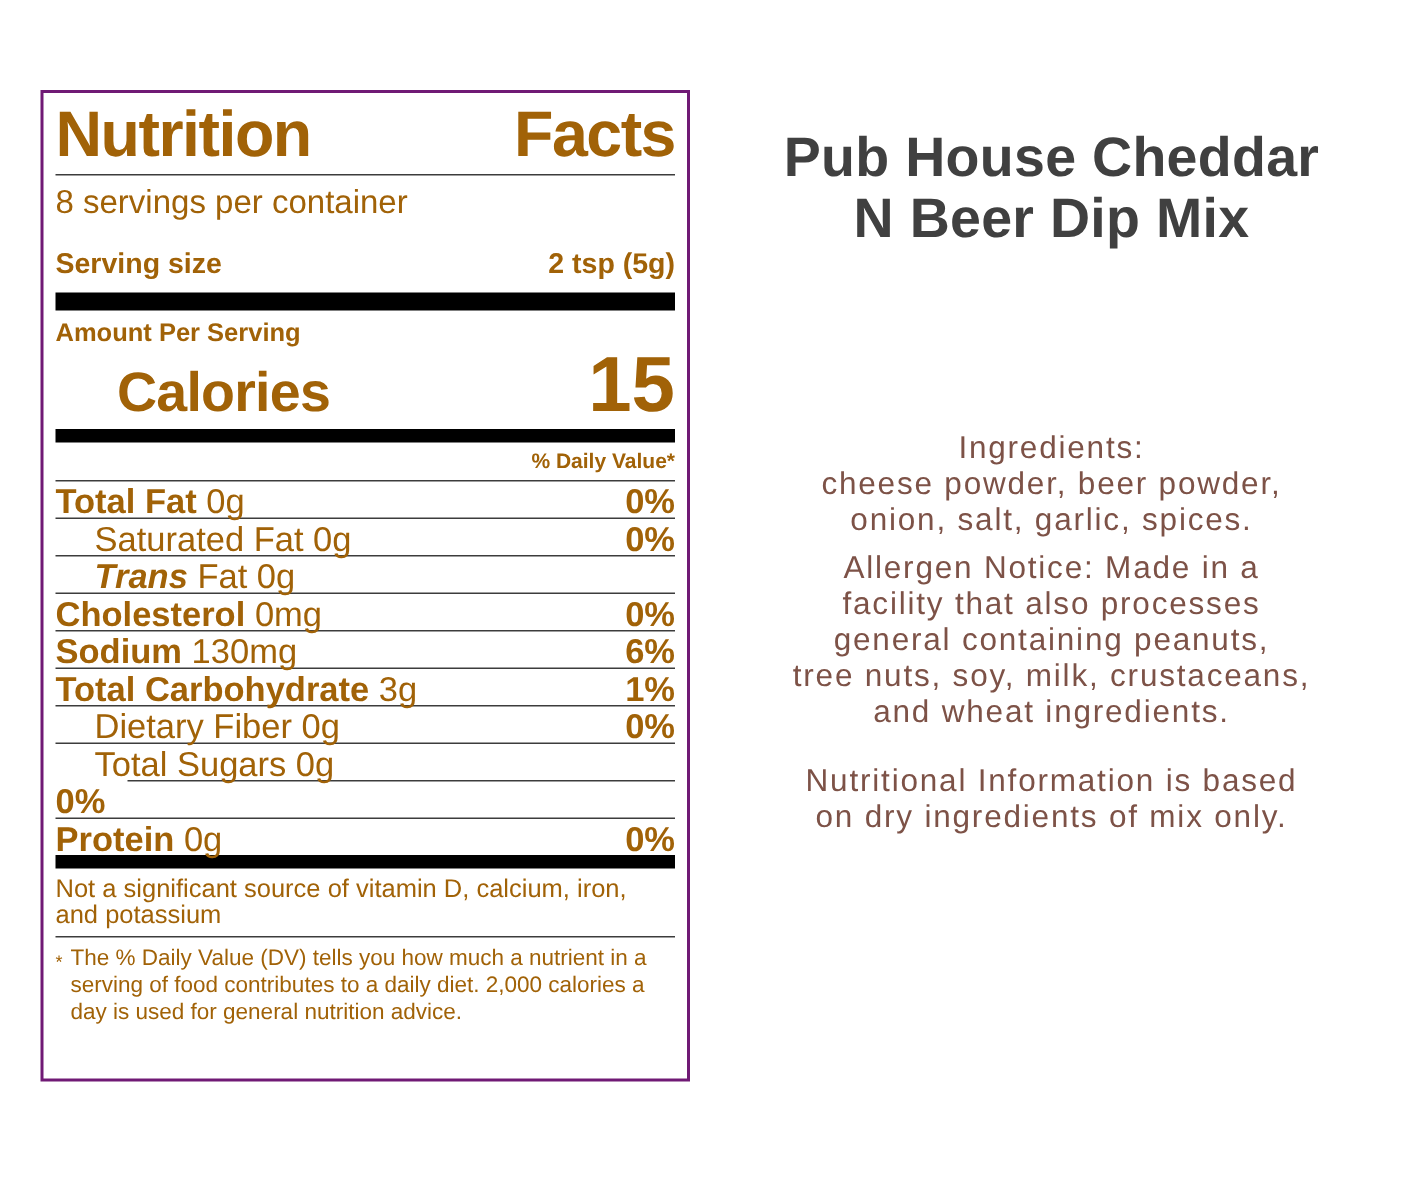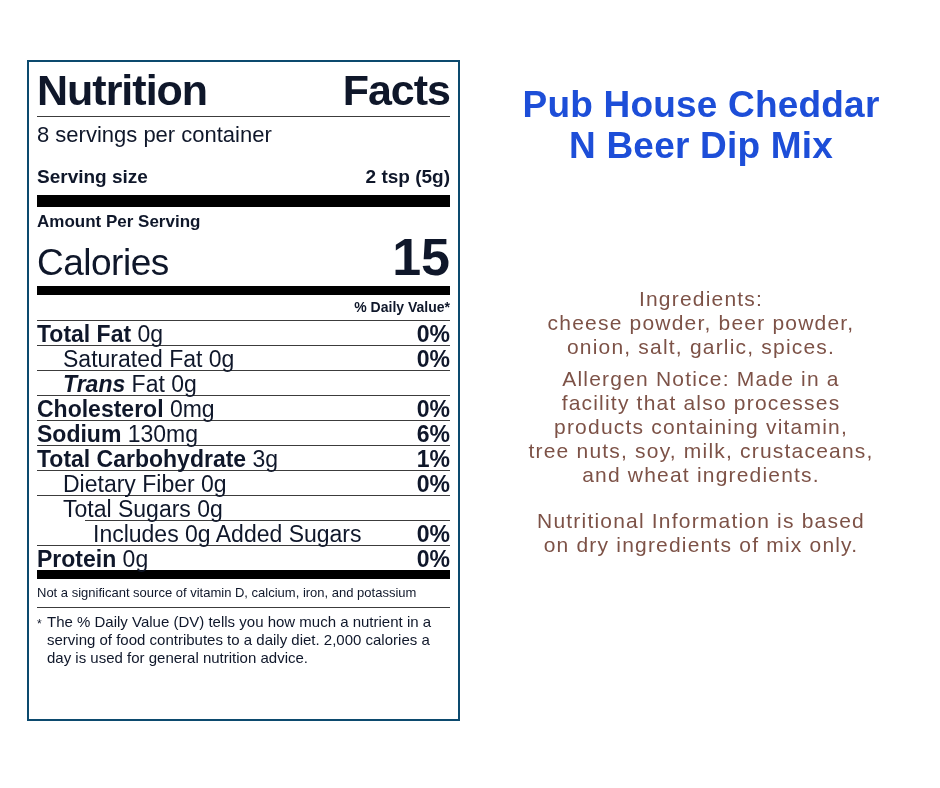--- a/index.html
+++ b/index.html
@@ -9,22 +9,22 @@
     font-family:"Liberation Sans", sans-serif;
     position:relative;
     overflow:hidden;
   }
   .canvas { position:absolute; inset:0; background:#ffffff; border-radius:28px; }
 
   
   .nf-label {
     position:absolute; left:27px; top:60px;
     width:433px; height:661px;
-    border:2px solid #0c4a6e; box-sizing:border-box;
-    background:#fff; color:#0f172a;
+    border:2px solid #701a75; box-sizing:border-box;
+    background:#fff; color:#a16207;
   }
   .nf-title {
     display:flex; justify-content:space-between;
     margin:0 8px; padding-top:2px;
     font-size:43px; font-weight:700; letter-spacing:-1px;
     line-height:52px;
   }
   .rule { border-top:1px solid #3c3c3c; margin:0 8px; }
   .servings { font-size:22px; margin:5px 8px 16px; line-height:26px; }
   .ss-row {
@@ -33,53 +33,53 @@
     margin:3px 8px 5px; line-height:26px;
   }
   .bar { background:#000; margin:0 8px; }
   .bar12 { height:12px; }
   .bar8 { height:9px; }
   .aps { font-size:17px; font-weight:700; margin:5px 8px 0; line-height:20px; }
   .cal-row {
     display:flex; justify-content:space-between; align-items:baseline;
     margin:0 8px 4px; height:50px;
   }
-  .cal-label { font-size:37px; font-weight:400; letter-spacing:-0.5px; line-height:50px; }
+  .cal-label { font-size:37px; font-weight:700; letter-spacing:-0.5px; line-height:50px;margin-left:41px; }
   .cal-value { font-size:52px; font-weight:700; line-height:50px; }
   .dv-header {
     text-align:right; font-size:14px; font-weight:700;
     margin:0 8px; padding:4px 0 5px;
     border-bottom:1px solid #3c3c3c;
   }
   .nrow {
     display:flex; justify-content:space-between;
     font-size:23px; line-height:19px;
     margin:0 8px; padding:4px 0 1px;
     border-bottom:1px solid #3c3c3c;
   }
   .nrow.nosep { border-bottom:none; }
   .nr-text.ind1 { padding-left:26px; }
   .nr-text.ind2 { padding-left:56px; }
   .ind-divider { border-top:1px solid #3c3c3c; margin:0 8px 0 56px; height:0; }
   .b { font-weight:700; }
   .i { font-style:italic;font-weight:bold; }
   .nr-dv { font-weight:700; }
-  .ns { font-size:13px; margin:0 8px; padding:5px 0 6px; line-height:17px; }
+  .ns { font-size:17px; margin:0 8px; padding:5px 0 6px; line-height:17px; }
   .footnote { display:flex; font-size:15px; margin:0 8px; padding:5px 0; line-height:18px; }
   .fn-star { flex:0 0 10px; font-size:12px; padding-top:2px; }
   .fn-text { flex:1; }
 
   
   .panel {
     position:absolute; left:470px; top:0; width:462px;
     text-align:center;
   }
   .p-heading {
     margin:84px 0 0 0; padding:0;
-    color:#1d4ed8;
+    color:#404040;
     font-size:37px; font-weight:700; line-height:41px;
     letter-spacing:0.2px;
   }
   .p-body {
     color:#7D5247;
     font-size:21px; line-height:24px;
     letter-spacing:1.2px; font-weight:400;text-align:center;
   }
   .p-ingredients { margin-top:121px; }
   .p-allergen { margin-top:8px; }
@@ -137,21 +137,20 @@
     <div class="nrow">
         <span class="nr-text ind1"><span class="b"></span><span class="i"></span><span>Dietary Fiber 0g</span></span>
         <span class="nr-dv">0%</span>
       </div>
     <div class="nrow nosep">
         <span class="nr-text ind1"><span class="b"></span><span class="i"></span><span>Total Sugars 0g</span></span>
         <span class="nr-dv"></span>
       </div>
     <div class="ind-divider"></div>
     <div class="nrow">
-        <span class="nr-text ind2"><span class="b"></span><span class="i"></span><span>Includes 0g Added Sugars</span></span>
         <span class="nr-dv">0%</span>
       </div>
     <div class="nrow nosep">
         <span class="nr-text"><span class="b">Protein</span><span class="i"></span><span> 0g</span></span>
         <span class="nr-dv">0%</span>
       </div>
 
     <div class="bar bar8"></div>
     <div class="ns">Not a significant source of vitamin D, calcium, iron, and potassium</div>
     <div class="rule"></div>
@@ -167,21 +166,21 @@
       <div>N Beer Dip Mix</div>
     </h2>
     <div class="p-body p-ingredients">
       <div>Ingredients:</div>
       <div>cheese powder, beer powder,</div>
       <div>onion, salt, garlic, spices.</div>
     </div>
     <div class="p-body p-allergen">
       <div>Allergen Notice: Made in a</div>
       <div>facility that also processes</div>
-      <div>products containing vitamin,</div>
+      <div>general containing peanuts,</div>
       <div>tree nuts, soy, milk, crustaceans,</div>
       <div>and wheat ingredients.</div>
     </div>
     <div class="p-body p-note">
       <div>Nutritional Information is based</div>
       <div>on dry ingredients of mix only.</div>
     </div>
   </section>
 
 </div>

